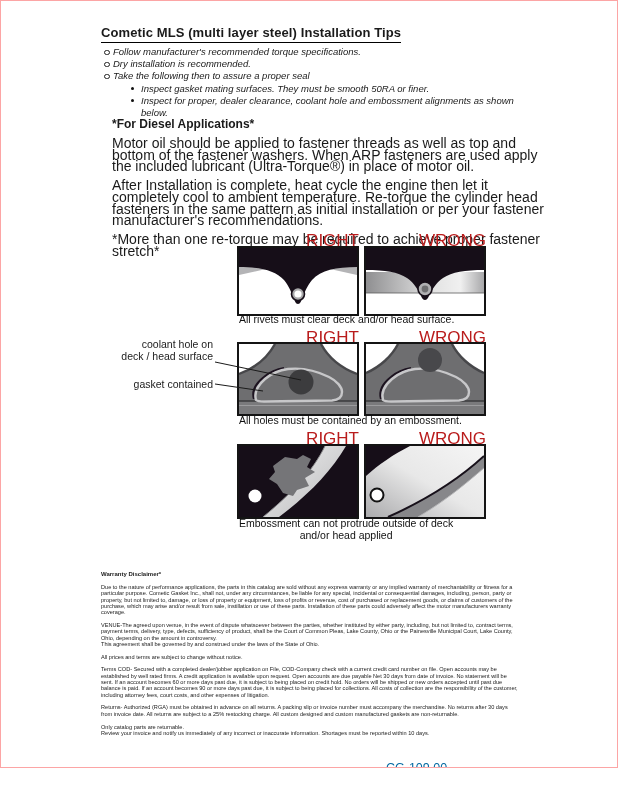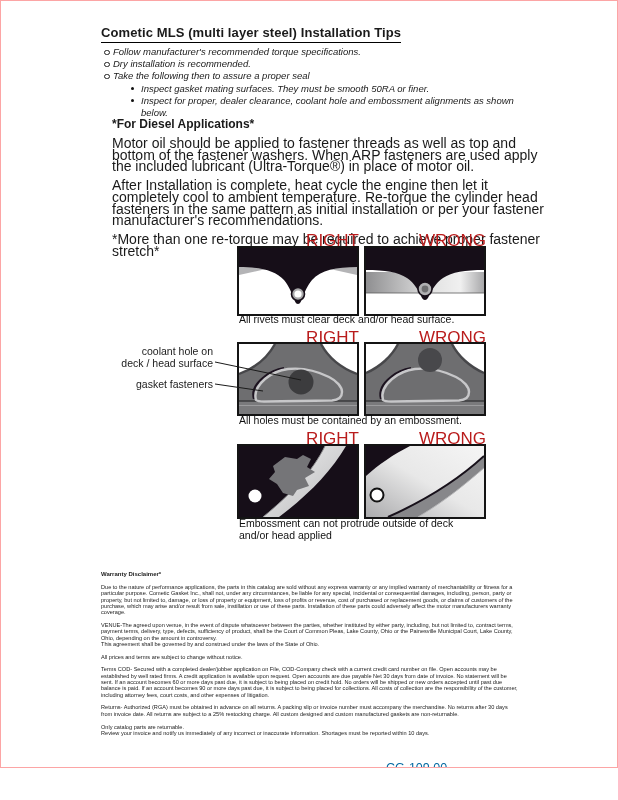--- a/index.html
+++ b/index.html
@@ -21,21 +21,21 @@
   .b1{position:absolute;left:30px;top:4px;width:3.2px;height:3.2px;background:#111;border-radius:50%;}
   
   .diesel{position:absolute;left:111px;top:116px;width:440px;}
   .diesel h2{font-size:12px;font-weight:bold;margin:0 0 7px 0;}
   .diesel p{font-size:14px;line-height:11.7px;margin:0 0 7px 0;}
   
   .fig-label{position:absolute;width:122px;text-align:right;font-size:17px;color:#b91c1c;}
   .panel{position:absolute;border:2px solid #141414;display:block;background:#fff;}
   .col1{left:236px;}
   .col2{left:363px;}
-  .caption{position:absolute;left:238px;font-size:10.5px;color:#111;white-space:pre-line;line-height:12px;}
+  .caption{position:absolute;left:238px;font-size:10.5px;color:#111;white-space:pre-line;line-height:12px;text-align:center;}
   .ann{position:absolute;left:28px;width:184px;text-align:right;font-size:10.5px;line-height:11.5px;white-space:pre-line;color:#1b1b1b;}
   .leader{position:absolute;left:212px;top:356px;pointer-events:none;}
   
   .legal{position:absolute;left:100px;top:570px;width:418px;color:#222;}
   .legal h3{font-size:6px;font-weight:bold;margin:0 0 7px 0;}
   .legal p{font-size:5.6px;line-height:6.3px;margin:0 0 6.5px 0;white-space:pre-line;}
   
   .doc-code{position:absolute;left:385px;top:760px;font-size:12.5px;color:#0369a1;}
 </style>
 </head>
@@ -115,23 +115,23 @@
     <line x1="0" y1="61.5" x2="118" y2="61.5" stroke="#9b9b9d" stroke-width="1"></line>
     <path d="M0,0 L32,0 C26,12 14,23 0,29 Z" fill="#ffffff"></path>
     <path d="M32,0 C26,12 14,23 0,29" stroke="#47474a" stroke-width="2.4" fill="none"></path>
     <path d="M118,0 L86,0 C92,12 104,23 118,29 Z" fill="#ffffff"></path>
     <path d="M86,0 C92,12 104,23 118,29" stroke="#47474a" stroke-width="2.4" fill="none"></path>
     <path d="M15,55 C13,48 16,40 25,33 C31,28 38,25 45,24" stroke="#1d1320" stroke-width="2.2" fill="none"></path>
     <path d="M17,56 C15,49 18,42 26,35 C33,29 41,26 49,25 C63,23.5 78,27 90,33 C98,37 103,43 103,48 C103,53 100,56 93,56.5 L25,57.5 C20,57.5 18,57 17,56 Z" stroke="#c7c7c9" stroke-width="2.4" fill="none"></path>
     <circle cx="64" cy="16" r="12" fill="#48484b"></circle>
   </svg>
 
-  <div class="ann" style="top:345px;">coolant hole on
+  <div class="ann" style="top:338px;">coolant hole on
 deck / head surface</div>
-  <div class="ann" style="top:378px;">gasket fasteners</div>
+  <div class="ann" style="top:378px;">gasket contained</div>
 
   <svg class="leader" width="92" height="40" viewBox="0 0 92 40">
     <line x1="2" y1="5" x2="88" y2="23" stroke="#1a1a1a" stroke-width="1"></line>
     <line x1="2" y1="27" x2="50" y2="34" stroke="#1a1a1a" stroke-width="1"></line>
   </svg>
 
   <div class="caption" style="top:413px;">All holes must be contained by an embossment.</div>
 
   <div class="fig-label col1" style="top:428px;">RIGHT</div>
   <div class="fig-label col2" style="top:428px;">WRONG</div>

